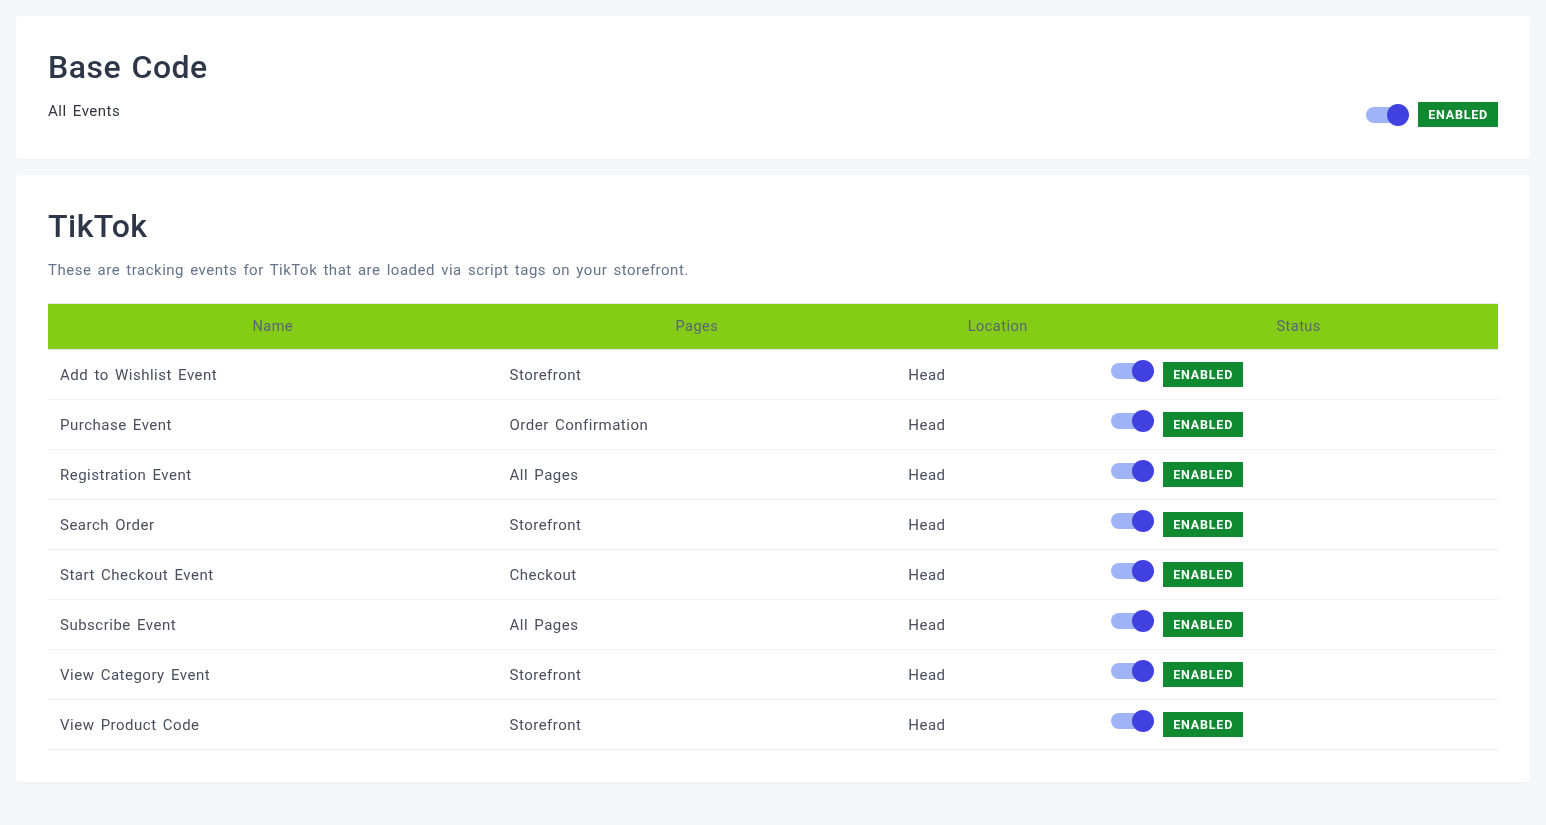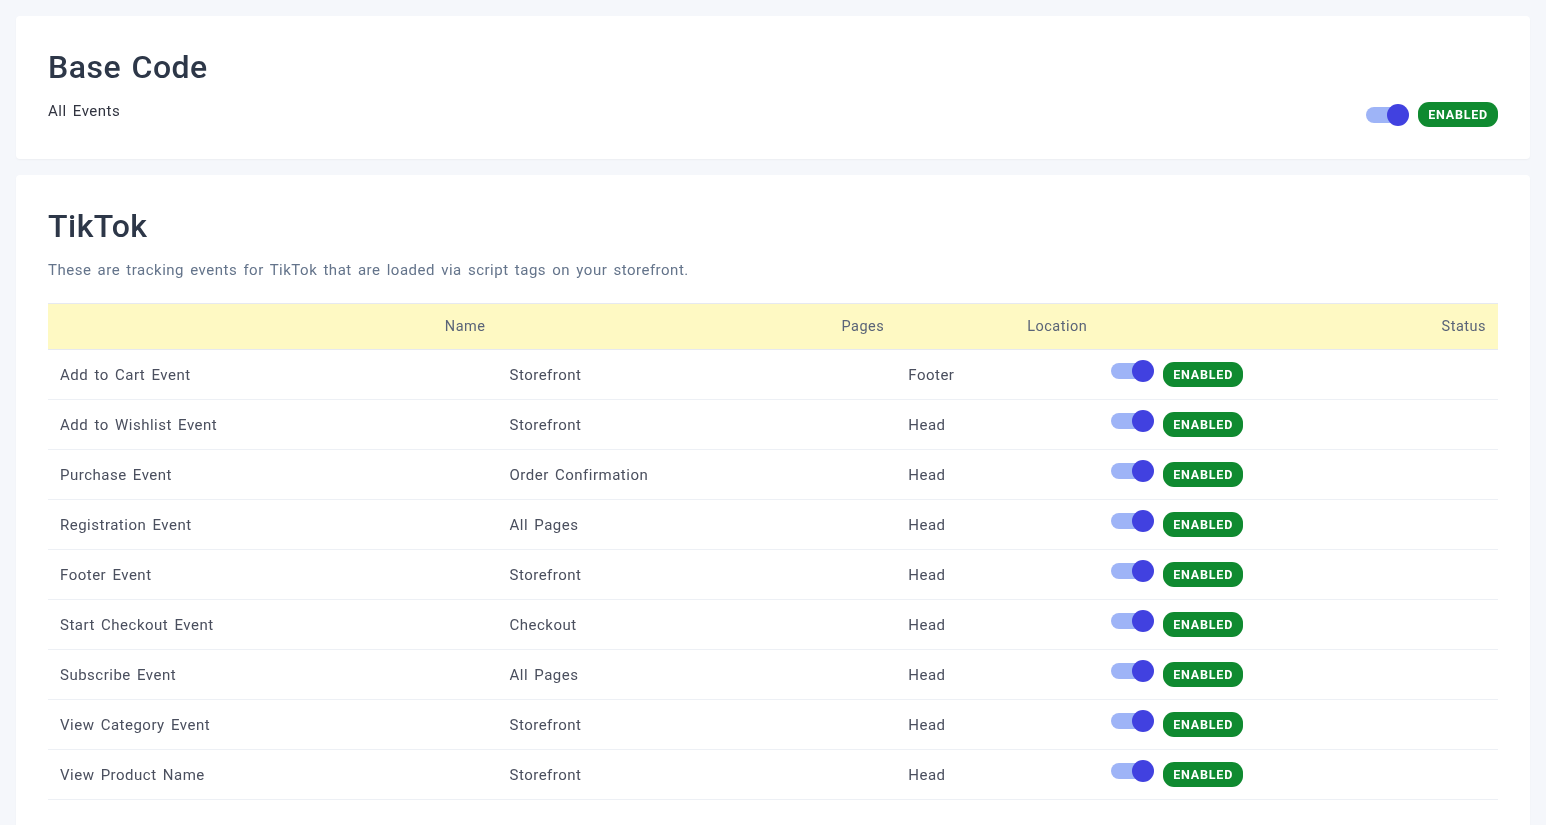--- a/index.html
+++ b/index.html
@@ -66,32 +66,32 @@
   }
   
   .badge {
     display: inline-block;
     background: #0f8a30;
     color: #fff;
     font-size: 12.5px;
     font-weight: 700;
     letter-spacing: 0.8px;
     padding: 5px 10px;
-    border-radius: 11px;
+    border-radius: 0;
     word-spacing: normal;
   }
   
   table {
     width: 100%;
     border-collapse: collapse;
     table-layout: fixed;
   }
   thead th {
-    text-align: right;
-    background: #fef9c3;
+    text-align: center;
+    background: #84cc16;
     font-weight: 400;
     font-size: 14.5px;
     color: #5a6478;
     padding: 14px 12px;
     border-top: 1px solid #e6e9f0;
     border-bottom: 1px solid #e6e9f0;
   }
   tbody td {
     font-size: 15px;
     color: #4a4f5e;
@@ -138,45 +138,39 @@
     <thead>
       <tr>
         <th>Name</th>
         <th>Pages</th>
         <th>Location</th>
         <th>Status</th>
       </tr>
     </thead>
     <tbody id="events-tbody">
         <tr>
-          <td>Add to Cart Event</td>
-          <td>Storefront</td>
-          <td>Footer</td>
-          <td class="status-cell"><span class="toggle"><span class="knob"></span></span><span class="badge">ENABLED</span></td>
-        </tr>
-        <tr>
           <td>Add to Wishlist Event</td>
           <td>Storefront</td>
           <td>Head</td>
           <td class="status-cell"><span class="toggle"><span class="knob"></span></span><span class="badge">ENABLED</span></td>
         </tr>
         <tr>
           <td>Purchase Event</td>
           <td>Order Confirmation</td>
           <td>Head</td>
           <td class="status-cell"><span class="toggle"><span class="knob"></span></span><span class="badge">ENABLED</span></td>
         </tr>
         <tr>
           <td>Registration Event</td>
           <td>All Pages</td>
           <td>Head</td>
           <td class="status-cell"><span class="toggle"><span class="knob"></span></span><span class="badge">ENABLED</span></td>
         </tr>
         <tr>
-          <td>Footer Event</td>
+          <td>Search Order</td>
           <td>Storefront</td>
           <td>Head</td>
           <td class="status-cell"><span class="toggle"><span class="knob"></span></span><span class="badge">ENABLED</span></td>
         </tr>
         <tr>
           <td>Start Checkout Event</td>
           <td>Checkout</td>
           <td>Head</td>
           <td class="status-cell"><span class="toggle"><span class="knob"></span></span><span class="badge">ENABLED</span></td>
         </tr>
@@ -186,20 +180,20 @@
           <td>Head</td>
           <td class="status-cell"><span class="toggle"><span class="knob"></span></span><span class="badge">ENABLED</span></td>
         </tr>
         <tr>
           <td>View Category Event</td>
           <td>Storefront</td>
           <td>Head</td>
           <td class="status-cell"><span class="toggle"><span class="knob"></span></span><span class="badge">ENABLED</span></td>
         </tr>
         <tr>
-          <td>View Product Name</td>
+          <td>View Product Code</td>
           <td>Storefront</td>
           <td>Head</td>
           <td class="status-cell"><span class="toggle"><span class="knob"></span></span><span class="badge">ENABLED</span></td>
         </tr>
       </tbody>
   </table>
 </div>
 
 </body></html>

